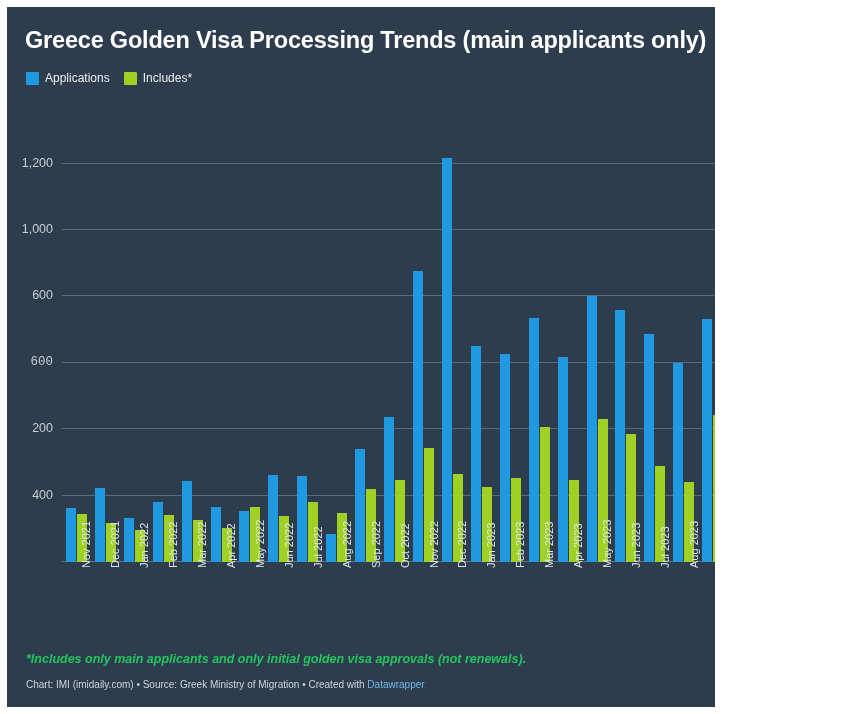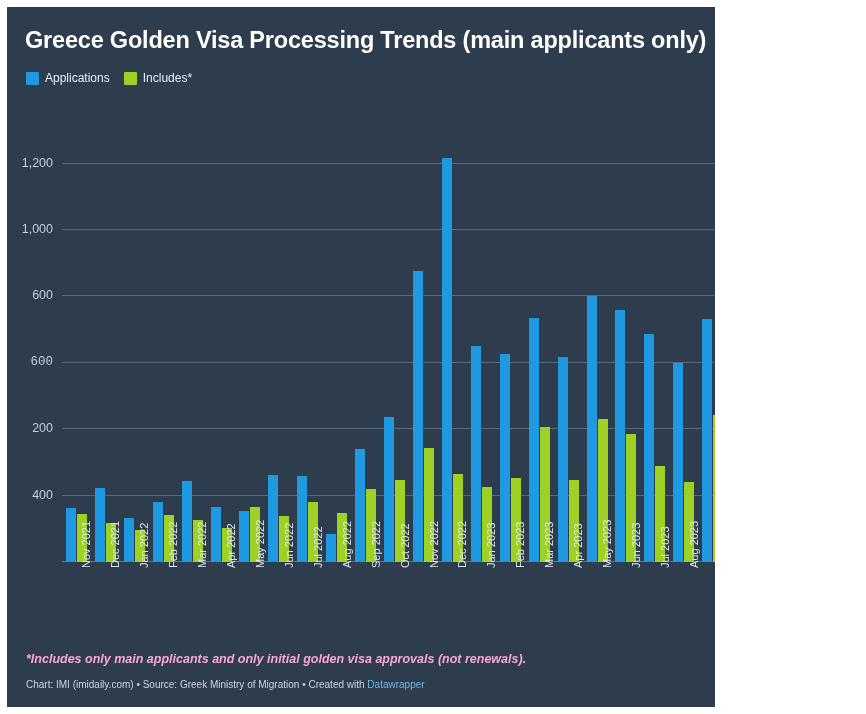--- a/index.html
+++ b/index.html
@@ -139,21 +139,21 @@
     white-space: nowrap;
     margin-left: 4px;
   }
   #footnote {
     position: absolute;
     left: 19px;
     top: 645px;
     font-size: 12.5px;
     font-style: italic;
     font-weight: bold;
-    color: #f9a8d4;
+    color: #22c55e;
     white-space: nowrap;
   }
   #credit {
     position: absolute;
     left: 19px;
     top: 672px;
     font-size: 10px;
     color: #cbd5dd;
     white-space: nowrap;
   }

